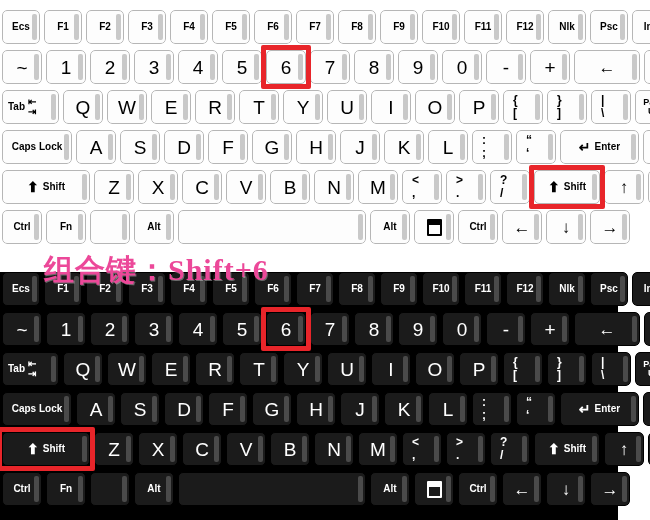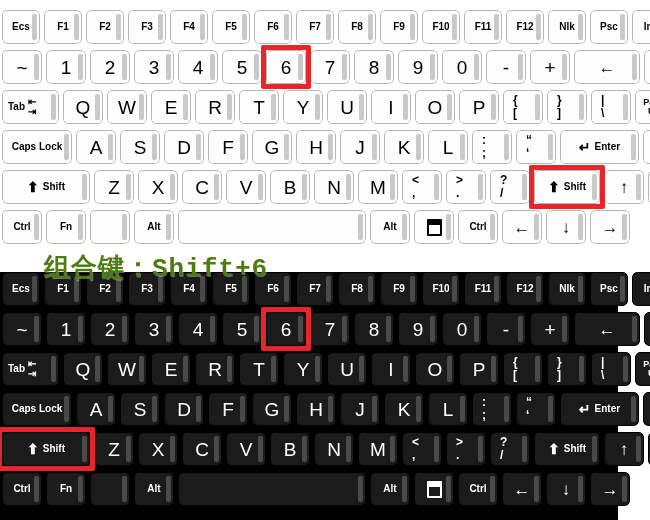--- a/index.html
+++ b/index.html
@@ -161,24 +161,24 @@
     z-index: 5;
     pointer-events: none;
   }
 
   
   #caption {
     position: absolute;
     left: 44px;
     top: 250px;
     z-index: 40;
-    font-family: Liberation Mono, monospace;
-    font-size: 26px;
+    font-family: Liberation Serif, serif;
+    font-size: 30px;
     font-weight: bold;
-    color: #4d7c0f;
+    color: #ec4899;
     letter-spacing: 1px;
     white-space: nowrap;
     text-shadow: 1px 1px 0 rgba(255,255,255,0.35);
   }
 </style>
 </head>
 <body>
 
 <div id="stage">
 

